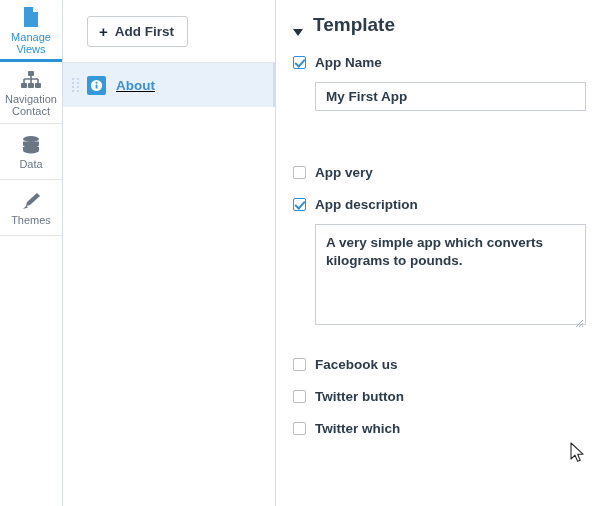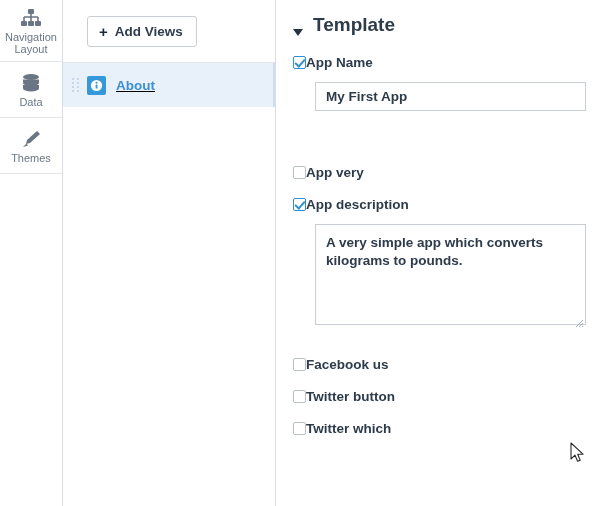--- a/index.html
+++ b/index.html
@@ -160,20 +160,21 @@
   .section-title {
     font-size: 19px;
     font-weight: bold;
     color: #2d3b4a;
   }
 
   .field { margin-top: 0; }
   .cbrow {
     display: flex;
     align-items: center;
+    gap: 9px;
     height: 24px;
   }
   .cb {
     width: 13px; height: 13px;
     box-sizing: border-box;
     border: 1px solid #b9c0c8;
     background: #ffffff;
     border-radius: 2px;
     flex: 0 0 13px;
     position: relative;
@@ -254,33 +255,43 @@
     pointer-events: none;
   }
 </style>
 </head>
 <body>
 
 <div class="app">
 
   <div class="rail">
 
+    <div class="rail-item tall active">
+      <span class="rail-ico">
+        <svg width="20" height="22" viewBox="0 0 20 22">
+          <path d="M3 1 h9 l5 5 v15 h-14 z" fill="#3d9bdc"></path>
+          <path d="M12 1 v5 h5 z" fill="#ffffff"></path>
+        </svg>
+      </span>
+      <span class="rail-label">Manage
+Views</span>
+    </div>
 
     <div class="rail-item tall">
       <span class="rail-ico">
         <svg width="22" height="20" viewBox="0 0 22 20">
           <rect x="8" y="1" width="6" height="5" rx="1" fill="#6a7684"></rect>
           <rect x="1" y="13" width="6" height="5" rx="1" fill="#6a7684"></rect>
           <rect x="8" y="13" width="6" height="5" rx="1" fill="#6a7684"></rect>
           <rect x="15" y="13" width="6" height="5" rx="1" fill="#6a7684"></rect>
           <path d="M11 6 v3 M4 9 h14 M4 9 v4 M11 9 v4 M18 9 v4" stroke="#6a7684" stroke-width="1.6" fill="none"></path>
         </svg>
       </span>
       <span class="rail-label">Navigation
-Layout</span>
+Contact</span>
     </div>
 
     <div class="rail-item">
       <span class="rail-ico">
         <svg width="22" height="20" viewBox="0 0 22 20">
           <ellipse cx="11" cy="4" rx="8" ry="3" fill="#6a7684"></ellipse>
           <rect x="3" y="6.5" width="16" height="3.2" fill="#6a7684"></rect>
           <ellipse cx="11" cy="10" rx="8" ry="3" fill="#6a7684"></ellipse>
           <rect x="3" y="12" width="16" height="3.2" fill="#6a7684"></rect>
           <ellipse cx="11" cy="15.5" rx="8" ry="3" fill="#6a7684"></ellipse>
@@ -298,21 +309,21 @@
       </span>
       <span class="rail-label">Themes</span>
     </div>
 
   </div>
 
   <div class="viewlist">
     <div class="addview-wrap">
       <button class="addview-btn">
         <span class="plus">+</span>
-        <span>Add Views</span>
+        <span>Add First</span>
       </button>
     </div>
 
     <div class="view-row">
       <span class="grip">
         <svg width="10" height="16" viewBox="0 0 10 16">
           <g fill="#9bb3cc">
             <circle cx="2" cy="2" r="1"></circle>
               <circle cx="7" cy="2" r="1"></circle>
             <circle cx="2" cy="6" r="1"></circle>

